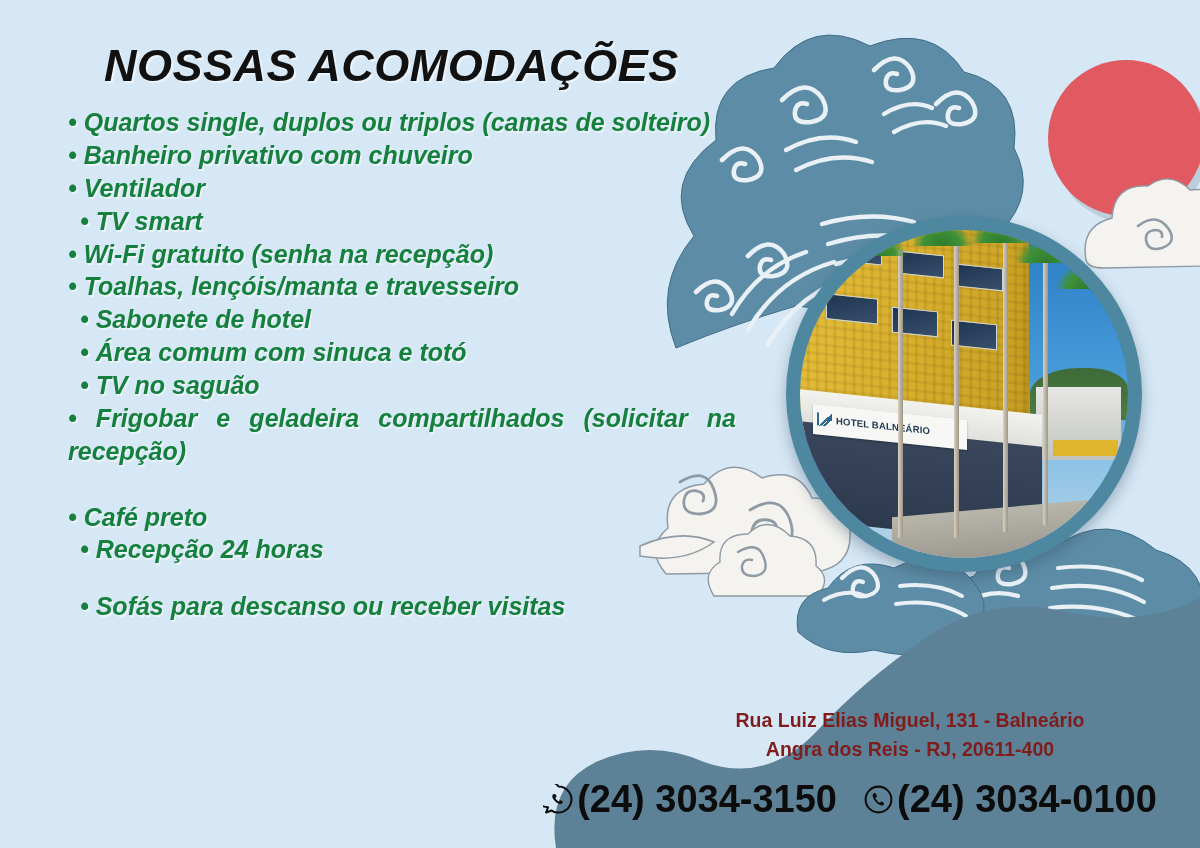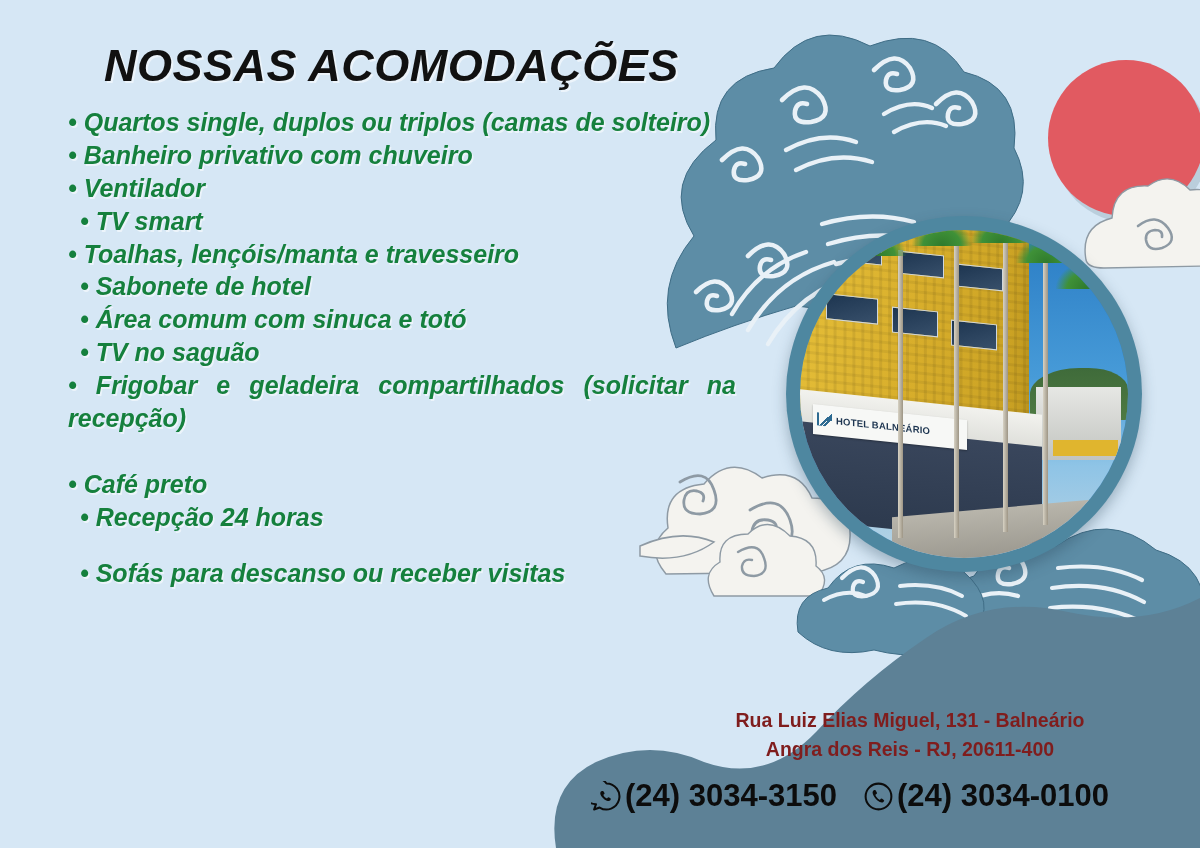--- a/index.html
+++ b/index.html
@@ -139,21 +139,21 @@
   .footer-text { position:absolute; z-index:7; }
   .addr {
     left:640px; top:706px; width:540px;
     text-align:center;
     font-size:19.5px; font-weight:700; color:#7f1d1d;
     line-height:1.5;
   }
   .phones {
     left:530px; top:778px; width:640px;
     display:flex; align-items:center; justify-content:center; gap:26px;
-    font-size:31px; font-weight:700; color:#0c0c0c;
+    font-size:38px; font-weight:700; color:#0c0c0c;
   }
   .phone-item { display:flex; align-items:center; gap:3px; white-space:nowrap; }
   .pic-ico { flex:0 0 auto; }
 </style>
 </head>
 <body>
 
 <div class="canvas">
 
   <div class="deco">
@@ -289,20 +289,21 @@
     </div>
   </div>
 
   <div class="title">NOSSAS ACOMODAÇÕES</div>
 
   <div class="list">
     <div class="item">• Quartos single, duplos ou triplos (camas de solteiro)</div>
     <div class="item">• Banheiro privativo com chuveiro</div>
     <div class="item">• Ventilador</div>
     <div class="item pad">• TV smart</div>
+    <div class="item">• Wi-Fi gratuito (senha na recepção)</div>
     <div class="item">• Toalhas, lençóis/manta e travesseiro</div>
     <div class="item pad">• Sabonete de hotel</div>
     <div class="item pad">• Área comum com sinuca e totó</div>
     <div class="item pad">• TV no saguão</div>
     <div class="item justify">• Frigobar e geladeira compartilhados (solicitar na recepção)</div>
     <div class="item">• Café preto</div>
     <div class="item pad">• Recepção 24 horas</div>
     <div class="spacer"></div>
     <div class="item pad">• Sofás para descanso ou receber visitas</div>
   </div>

